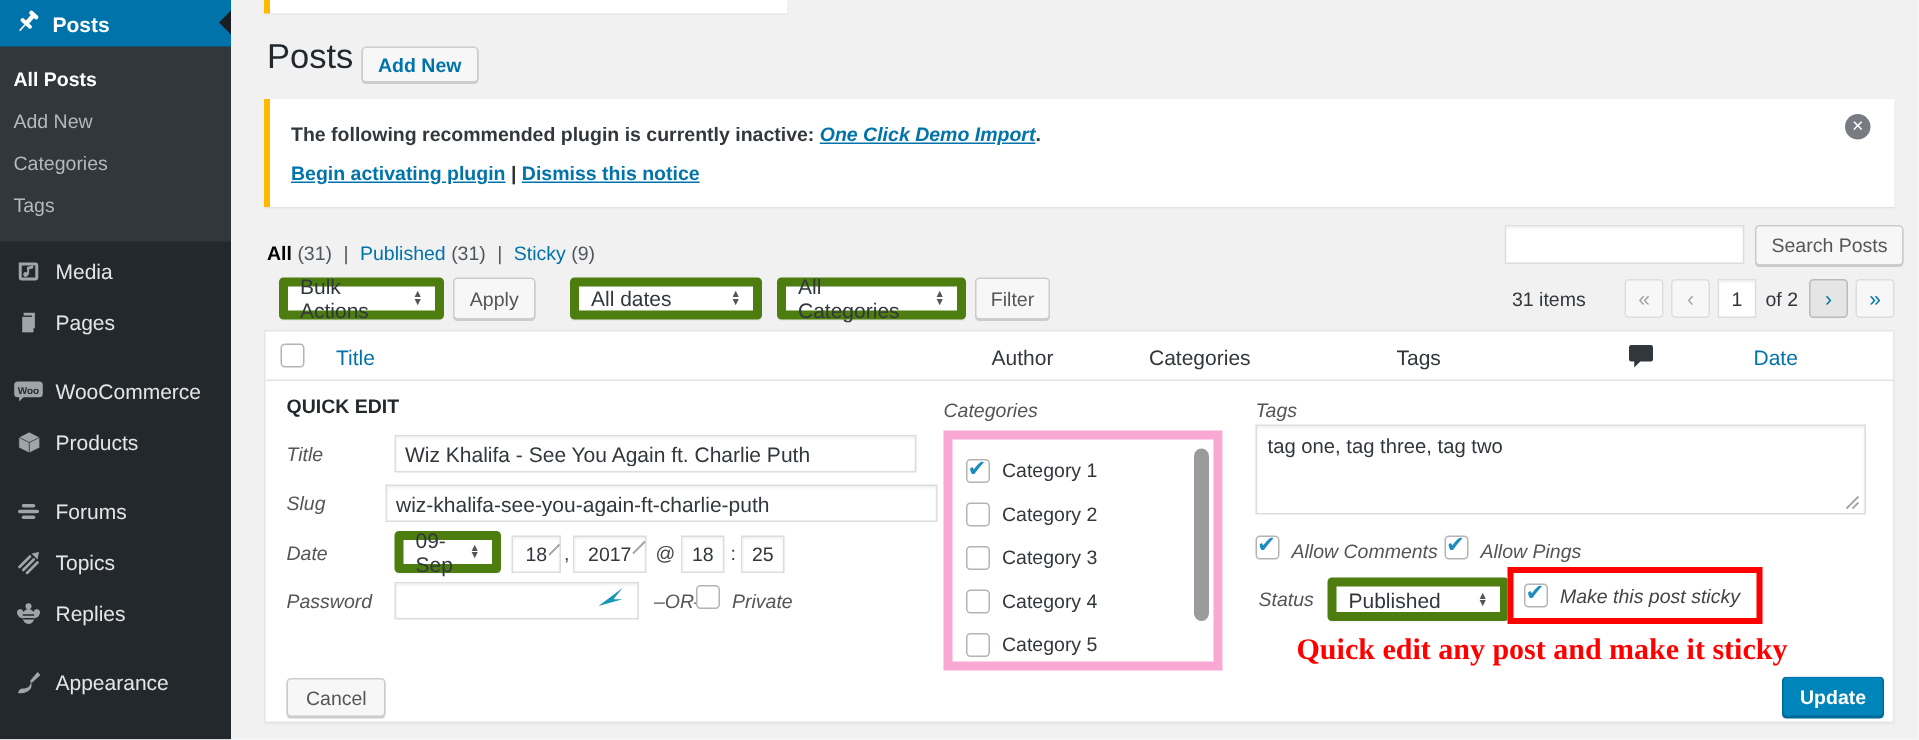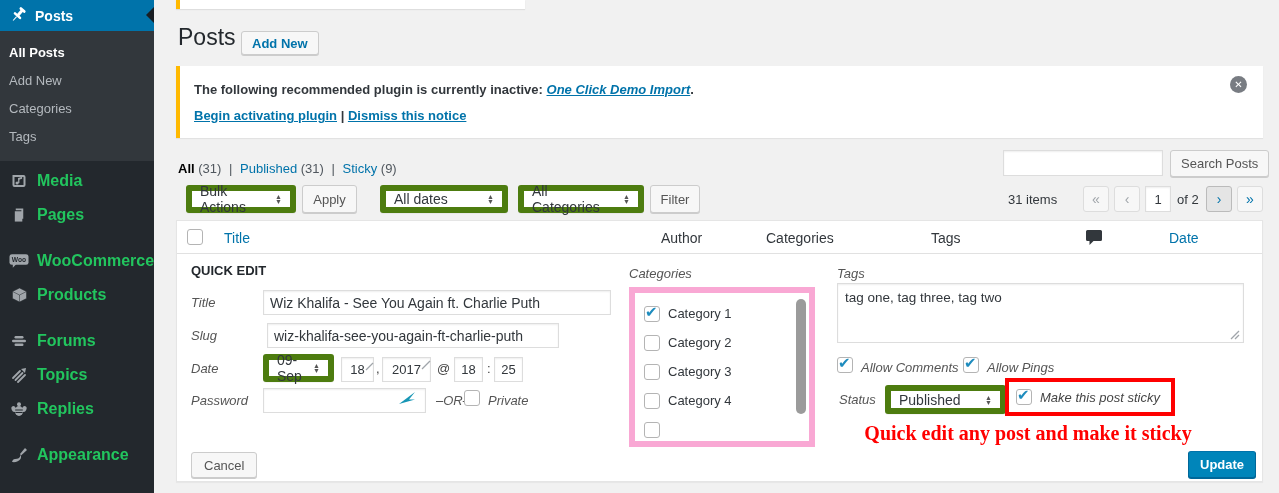--- a/index.html
+++ b/index.html
@@ -13,21 +13,21 @@
   .menu-active .mi-icon { margin:0 8px 0 10px; }
   .menu-active .mi-label { color:#fff; font-size:14px; font-weight:600; }
   .menu-arrow { position:absolute; right:0; top:7px; width:0; height:0;
     border-top:8px solid transparent; border-bottom:8px solid transparent; border-right:8px solid #191e23; }
   .submenu { background:#32373c; padding:8px 0 10px 0; }
   .submenu-item { padding:7px 0 7px 9px; font-size:13px; color:#b4b9be; line-height:14px; cursor:pointer; }
   .submenu-item.current { color:#fff; font-weight:700; }
   .top-menu { margin-top:3px; }
   .menu-item { height:34px; display:flex; align-items:center; cursor:pointer; }
   .menu-item .mi-icon { width:20px; margin:0 8px 0 9px; display:flex; justify-content:center; }
-  .menu-item .mi-label { color:#22c55e; font-size:16px;font-weight:bold; }
+  .menu-item .mi-label { color:#e5e5e5; font-size:14px; }
   .menu-spacer { height:12px; }
 
   
   .link { color:#0073aa; text-decoration:none; cursor:pointer; }
   .btn { display:inline-flex; align-items:center; justify-content:center; background:#f7f7f7;
     border:1px solid #cccccc; border-radius:3px; color:#555; font-size:13px; cursor:pointer;
     box-shadow:0 1px 0 #cccccc; }
   .btn-blue-text { color:#0073aa; font-weight:600; }
   .btn-primary { background:#0085ba; border-color:#0073aa #006799 #006799; color:#fff; font-weight:600;
     box-shadow:0 1px 0 #006799; }
@@ -89,21 +89,21 @@
   .th-author { left:484px; color:#32373c; }
   .th-cats { left:589px; color:#32373c; }
   .th-tags { left:754px; color:#32373c; }
   .th-bubble { left:908px; top:8px; }
   .th-date { left:992px; }
 
   
   .qe-heading { position:absolute; left:14px; top:42px; font-weight:700; font-size:13px; color:#23282d; }
   .qe-label { position:absolute; left:14px; font-size:13px; width:66px; }
   .qe-title-input { position:absolute; left:86px; top:69px; width:348px; height:25px; }
-  .qe-slug-input  { position:absolute; left:90px; top:102px; width:292px; height:25px; }
+  .qe-slug-input  { position:absolute; left:80px; top:102px; width:368px; height:25px; }
   .month-select { position:absolute; left:86px; top:133px; width:71px; height:28px; }
   .qe-small { text-align:center; font-size:13px; padding:0 2px; position:absolute; top:136px; height:25px; }
   .grip { position:absolute; right:1px; bottom:2px; }
   .date-sep { position:absolute; top:140px; font-size:13px; color:#444; }
   .pw-input { position:absolute; left:86px; top:167px; width:163px; height:25px; }
   .cursor-ic { position:absolute; left:222px; top:170px; }
   .or-text { position:absolute; left:259px; top:172px; }
   .private-cb { position:absolute; left:287px; top:169px; }
   .private-lb { position:absolute; left:311px; top:172px; }
 
@@ -400,20 +400,24 @@
         <div class="cat-item">
           <span class="cb"></span>
           <span class="cat-name">Category 3</span>
         </div>
         <div class="cat-item">
           <span class="cb"></span>
           <span class="cat-name">Category 4</span>
         </div>
         <div class="cat-item">
           <span class="cb"></span>
+          <span class="cat-name">Category 5</span>
+        </div>
+        <div class="cat-item">
+          <span class="cb"></span>
         </div>
       </div>
       <span class="cats-scroll"></span>
     </div>
 
     <span class="tags-label ital">Tags</span>
     <textarea class="wp-input tags-area" style="">tag one, tag three, tag two</textarea>
     <svg class="tags-grip" width="11" height="11">
       <line x1="2" y1="10" x2="10" y2="2" stroke="#a0a5aa" stroke-width="1.2"></line>
       <line x1="6" y1="10" x2="10" y2="6" stroke="#a0a5aa" stroke-width="1.2"></line>

